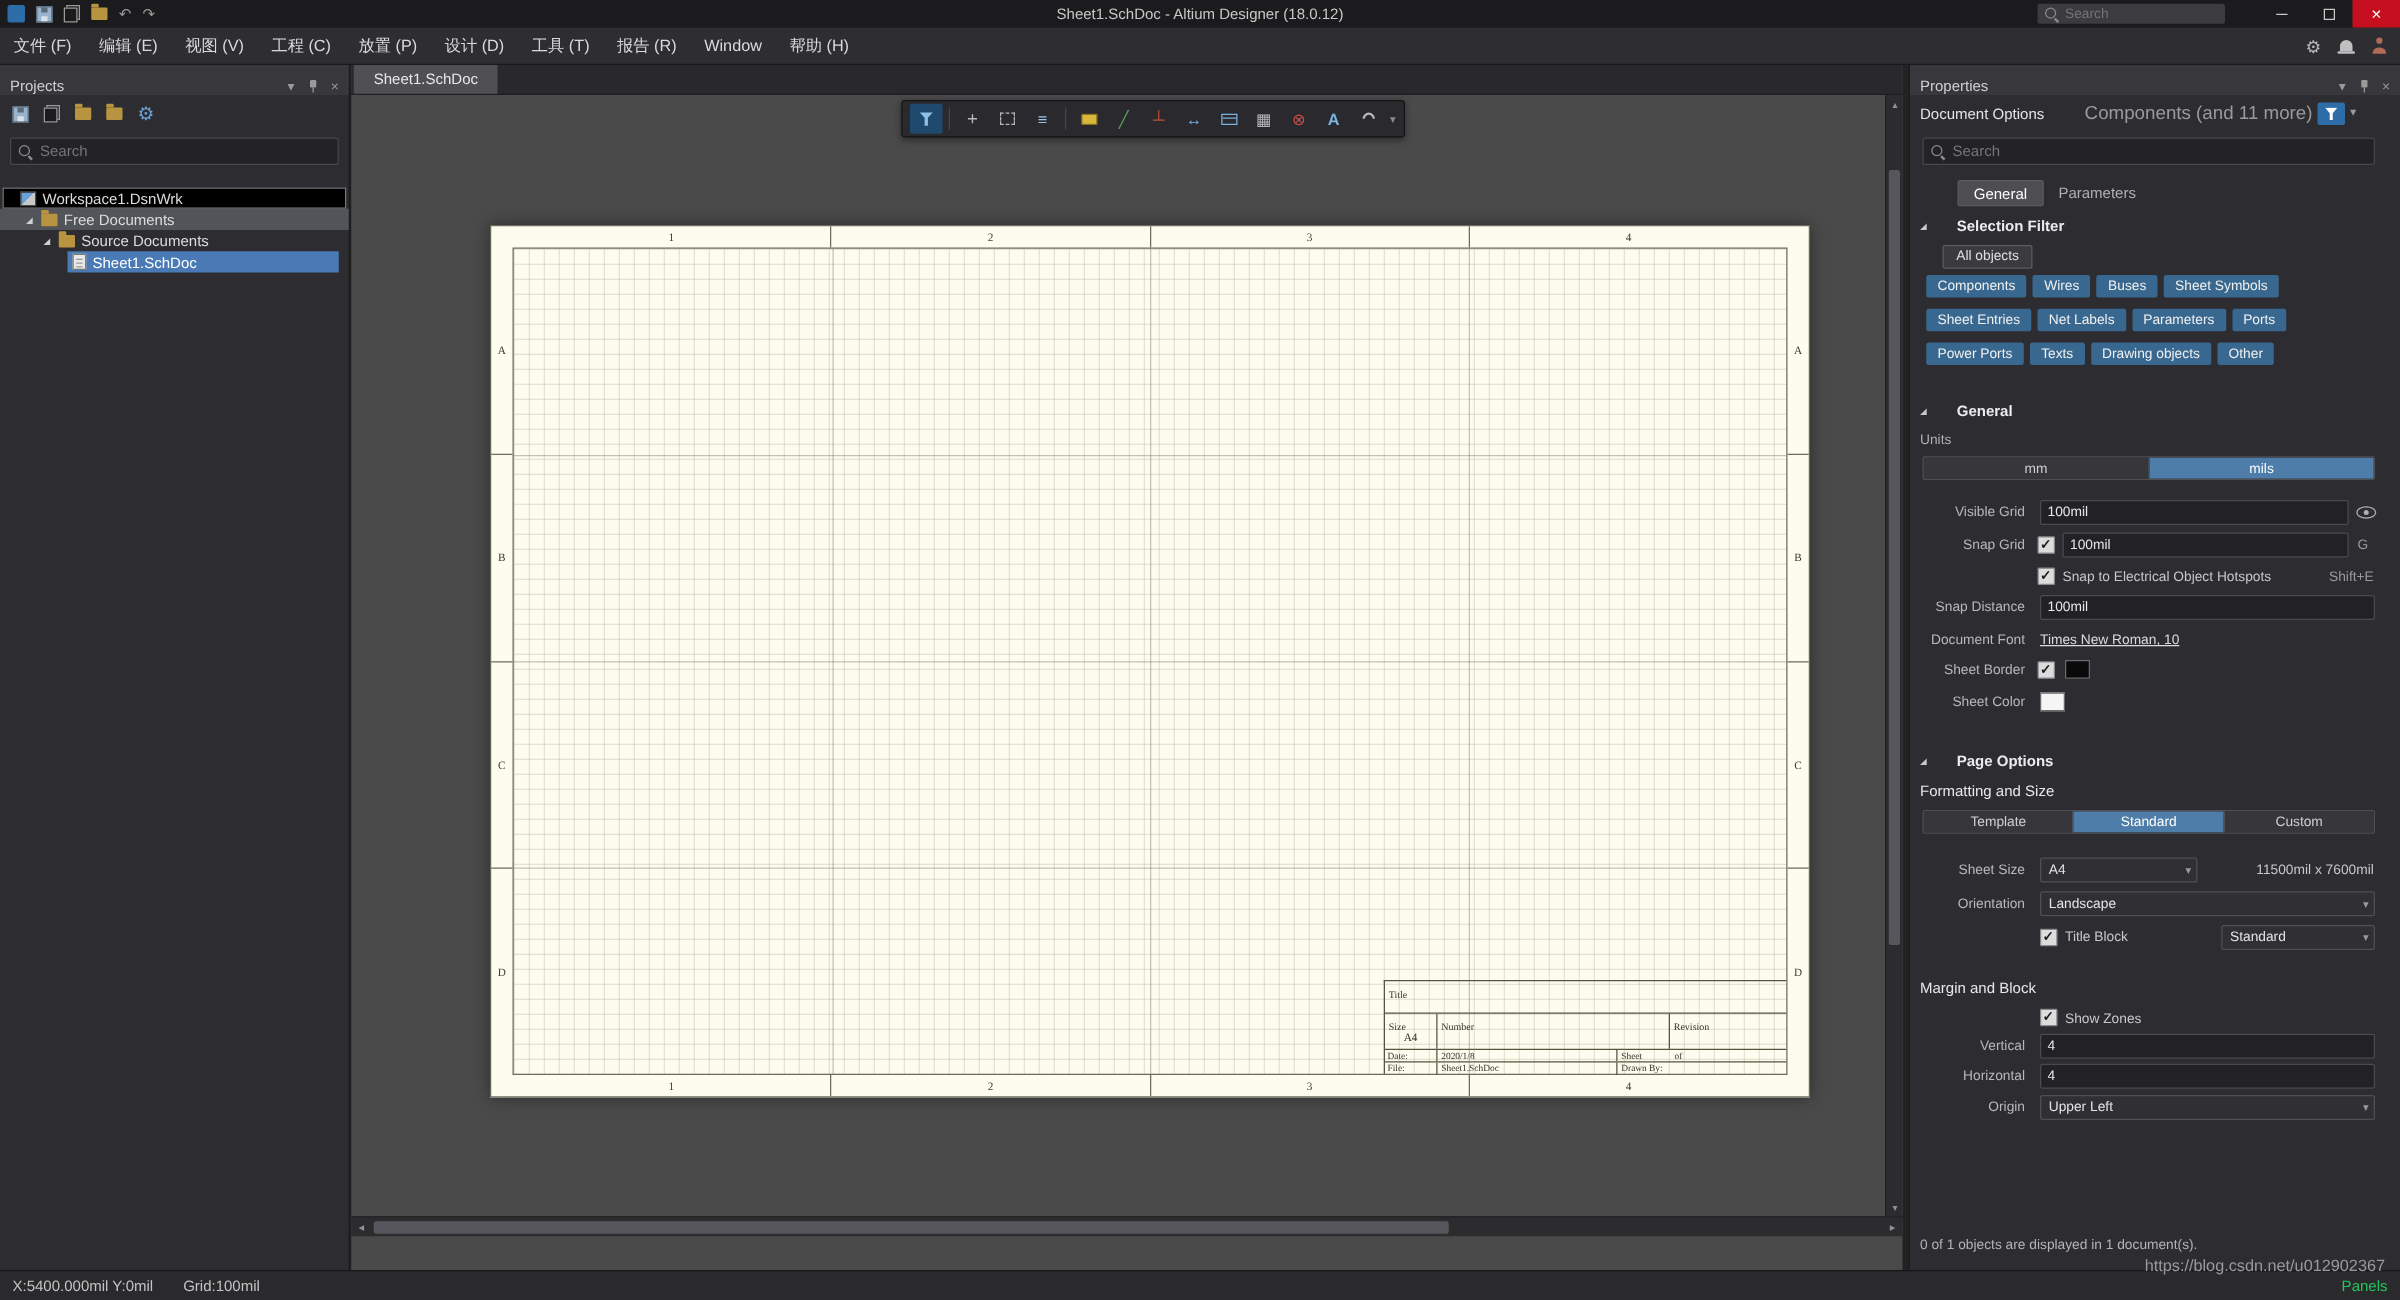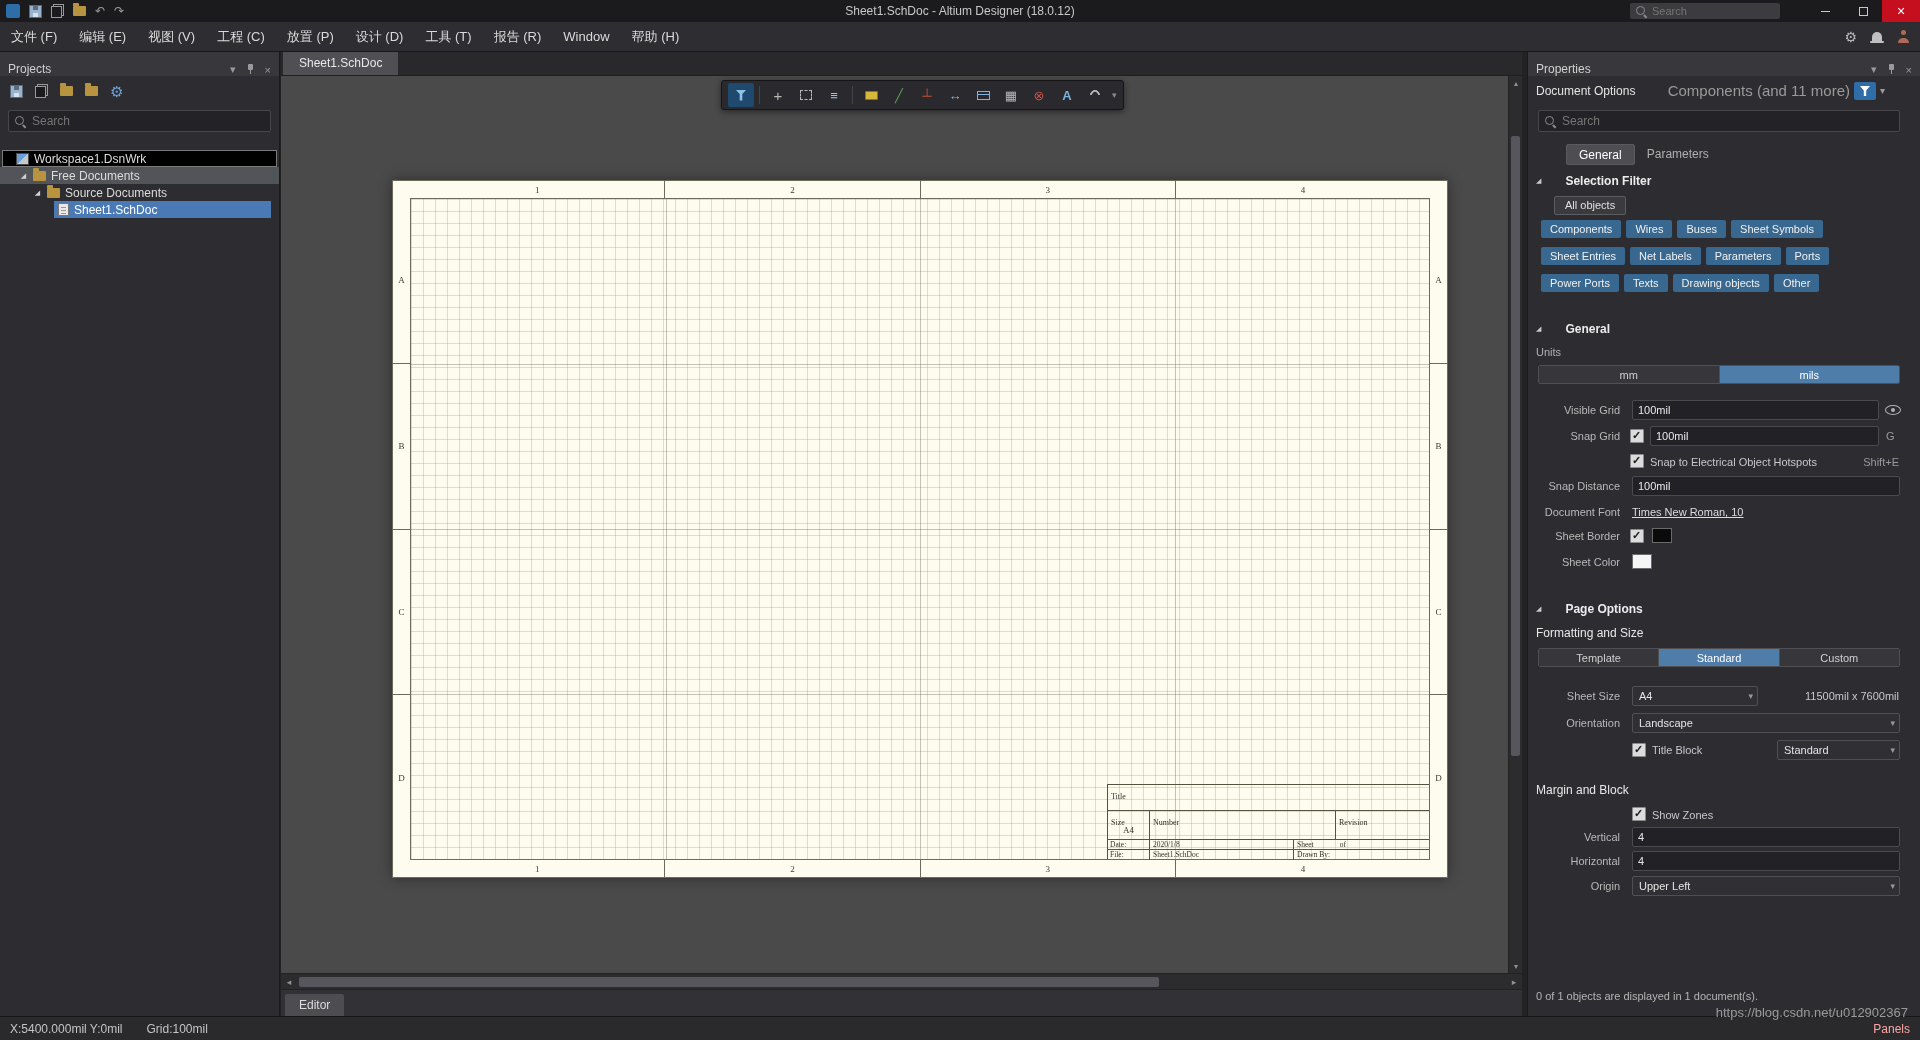--- a/index.html
+++ b/index.html
@@ -119,21 +119,21 @@
 .v-scrollbar{position:absolute;right:0;top:0;width:14px;height:897px;background:#2c2c2f;border-left:1px solid #222;z-index:5}
 .vs-arrow{position:absolute;left:0;width:14px;height:14px;color:#909095;font-size:8px;display:flex;align-items:center;justify-content:center}
 .vs-thumb{position:absolute;left:2px;right:2px;top:60px;height:620px;background:#56565c;border-radius:2px}
 .bottom-strip{position:absolute;left:0;right:0;top:937px;height:27px;background:#323236;border-top:1px solid #222;display:flex;align-items:flex-end}
 .editor-tab{margin-left:4px;height:22px;line-height:22px;padding:0 14px;background:#4c4c51;color:#dcdcdc;font-size:12px;border-radius:2px 2px 0 0}
 
 
 .statusbar{position:absolute;left:0;top:1016px;width:1920px;height:24px;background:#2a2a2d;border-top:1px solid #161616;display:flex;align-items:center;color:#c4c4c4;font-size:12px;z-index:21}
 .sb-coords{margin-left:10px}
 .sb-grid{margin-left:24px}
-.sb-panels{position:absolute;right:10px;color:#fca5a5}
+.sb-panels{position:absolute;right:10px;color:#22c55e}
 .watermark{position:absolute;right:12px;top:1005px;color:#9a9a9a;font-size:13px;z-index:30;pointer-events:none}
 
 
 .props-panel{left:1527px;width:393px;border-left:1px solid #1a1a1a;overflow:hidden}
 .pp-subrow{position:absolute;top:28px;left:0;right:0;height:22px}
 .pp-subtitle{position:absolute;left:8px;line-height:22px;color:#e4e4e4;font-size:12px}
 .pp-scope{position:absolute;right:70px;line-height:22px;color:#9a9a9a;font-size:15px}
 .filt-btn{position:absolute;left:326px;top:2px;width:22px;height:18px;background:#2f6da8;border-radius:2px;display:flex;align-items:center;justify-content:center}
 .funnel-sm{width:10px;height:10px;background:#fff;clip-path:polygon(0 0,100% 0,62% 45%,62% 100%,38% 100%,38% 45%)}
 .filt-dd{position:absolute;left:352px;top:2px;height:18px;line-height:18px;color:#9a9a9a;font-size:10px}
@@ -384,23 +384,20 @@
       <div class="vs-arrow" style="bottom:0">▾</div>
     </div>
   </div>
 
   <div class="h-scrollbar">
     <div class="hs-arrow" style="left:0">◂</div>
     <div class="hs-thumb"></div>
     <div class="hs-arrow" style="right:0">▸</div>
   </div>
 
-  <div class="bottom-strip">
-    <div class="editor-tab">Editor</div>
-  </div>
 </main>
 
 <aside class="panel props-panel">
   <div class="panel-header">
     <span>Properties</span>
     <span class="ph-icons">
       <span>▾</span>
       <span class="pin"></span>
       <span>×</span>
     </span>

